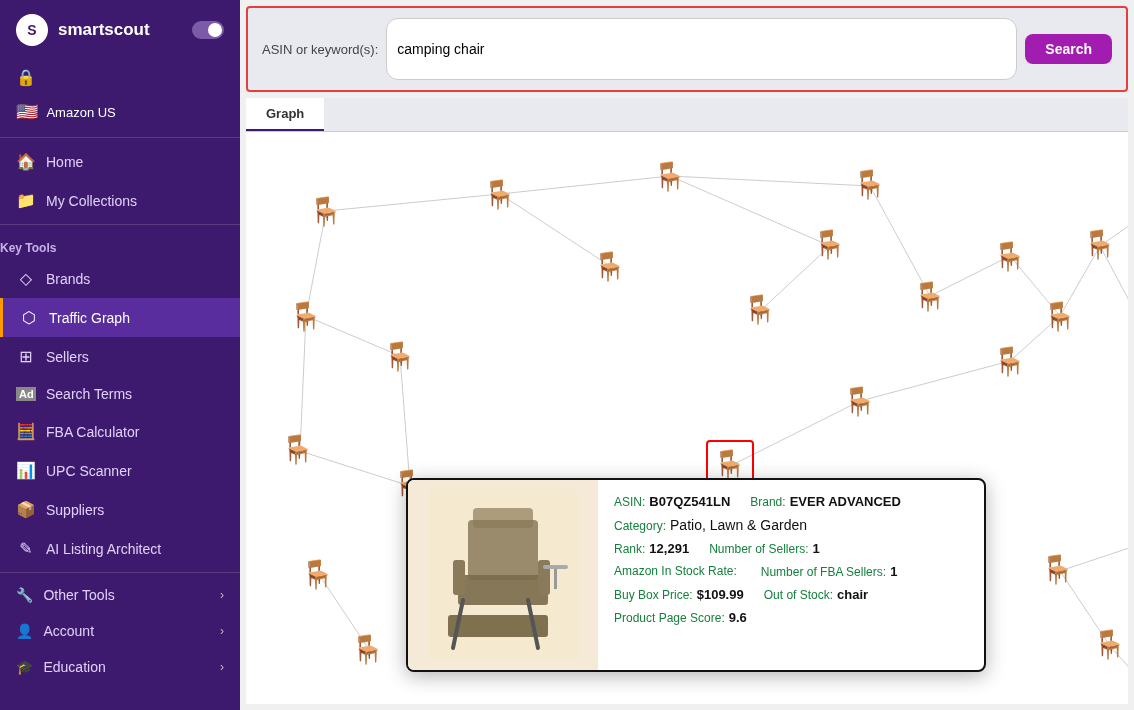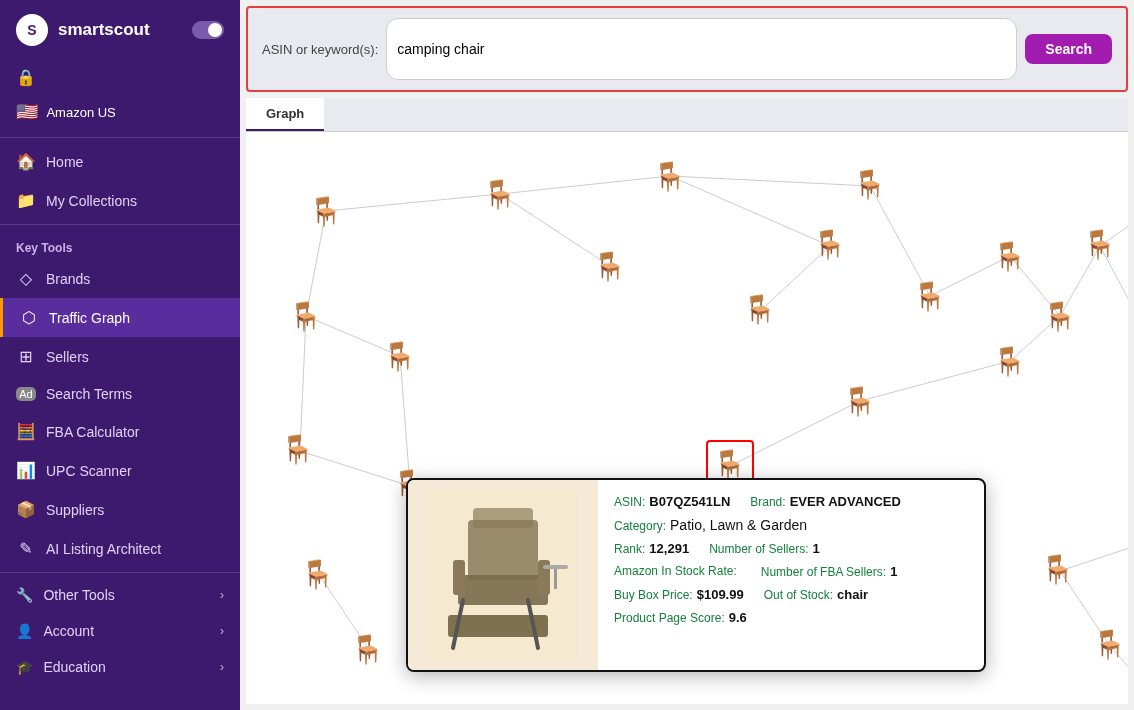--- a/index.html
+++ b/index.html
@@ -73,21 +73,21 @@
       border-radius: 0;
     }
     .sidebar-nav-item.active {
       background: #5a2d9e;
       color: #fff;
       border-left: 3px solid #f90;
     }
     .sidebar-nav-item .nav-icon { font-size: 16px; width: 20px; text-align: center; }
 
     .sidebar-section-label {
-      padding: 12px 16px 4px;
+      padding: 12px 0 4px;
       font-size: 12px; font-weight: 700; color: #c8b0e8;
       text-transform: none;
     }
 
     .sidebar-item-with-arrow {
       display: flex; align-items: center; justify-content: space-between;
       padding: 10px 16px;
       font-size: 14px; color: #e0d0f8;
       cursor: pointer;
     }
@@ -274,21 +274,21 @@
     <span class="nav-icon">⬡</span>
     <span>Traffic Graph</span>
   </div>
 
   <div class="sidebar-nav-item">
     <span class="nav-icon">⊞</span>
     <span>Sellers</span>
   </div>
 
   <div class="sidebar-nav-item">
-    <span class="nav-icon" style="font-size:11px;font-weight:400;background:#888;color:#fff;border-radius:5px;padding:1px 3px;">Ad</span>
+    <span class="nav-icon" style="font-size:11px;font-weight:700;background:#888;color:#fff;border-radius:0;padding:1px 3px;">Ad</span>
     <span>Search Terms</span>
   </div>
 
   <div class="sidebar-nav-item">
     <span class="nav-icon">🧮</span>
     <span>FBA Calculator</span>
   </div>
 
   <div class="sidebar-nav-item">
     <span class="nav-icon">📊</span>

